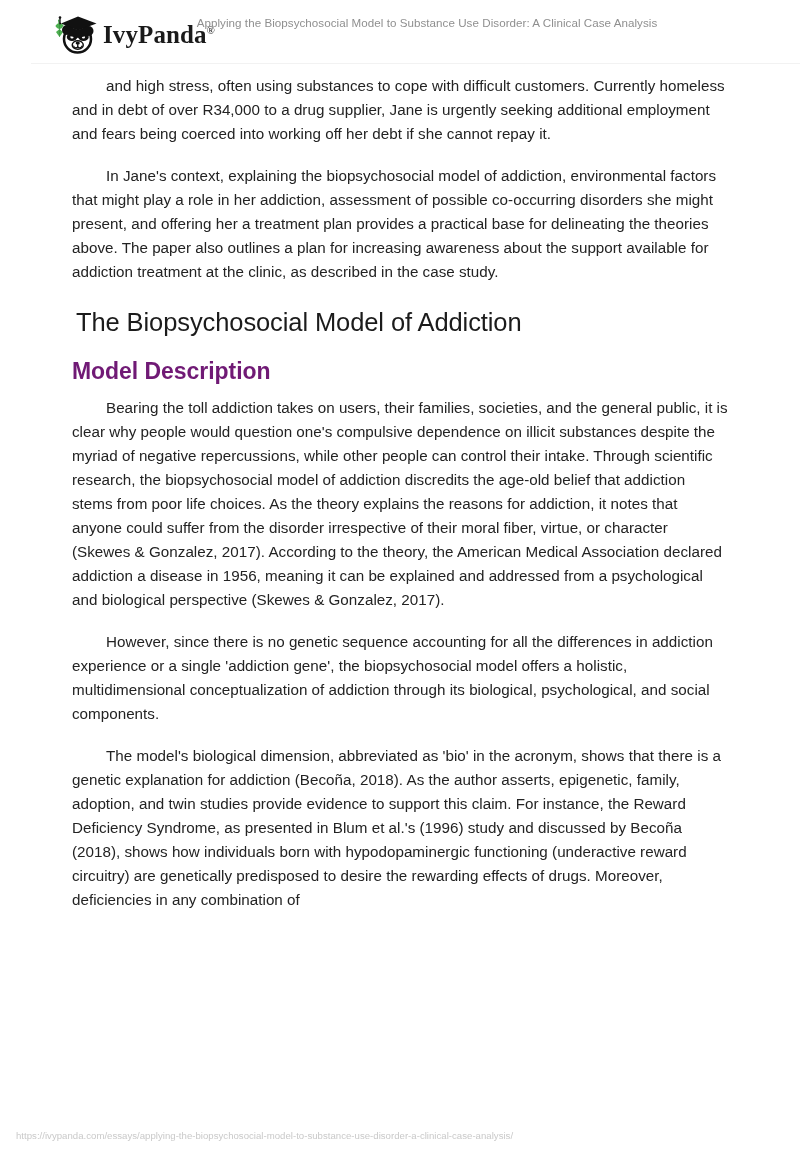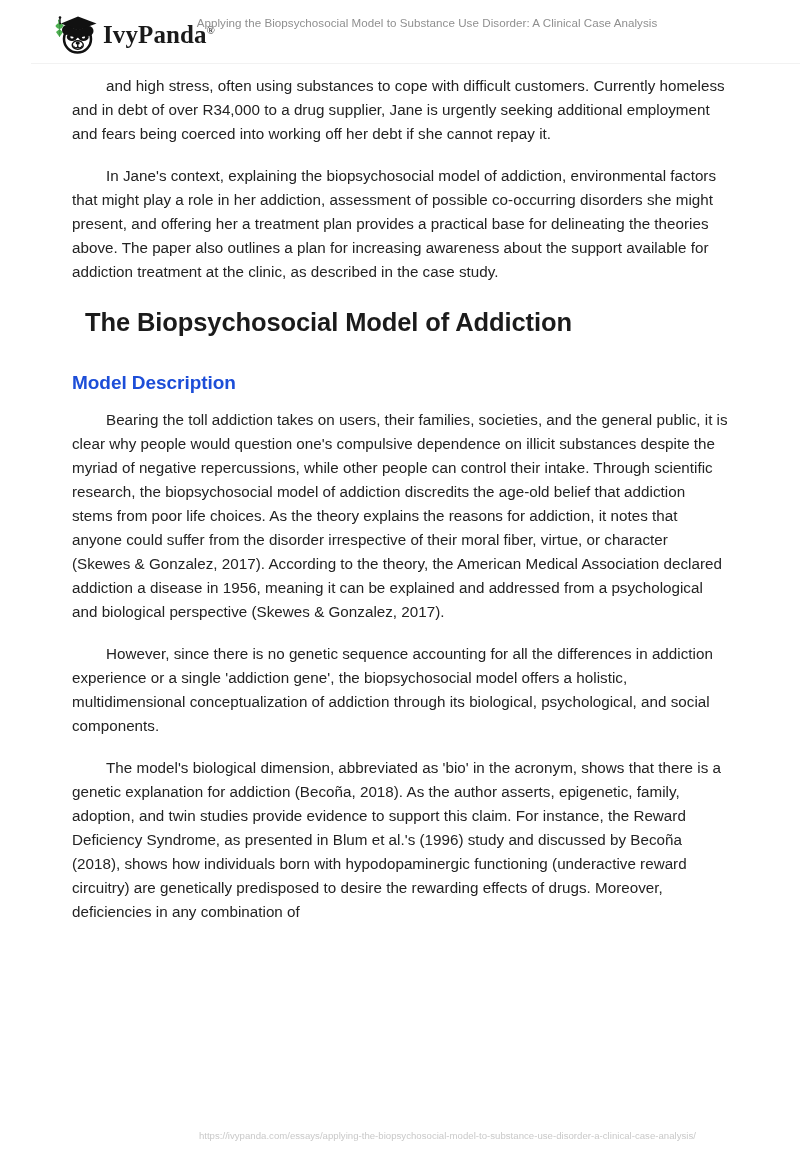--- a/index.html
+++ b/index.html
@@ -89,50 +89,50 @@
   p.para {
     margin: 0 0 18px 0;
     font-size: 15.2px;
     line-height: 24px;
     text-indent: 34px;
     text-align: left;
     color: #232323;
     letter-spacing: 0.02px;
   }
   h2.h-section {
-    margin: 22px 0 16px 13px;
+    margin: 22px 0 16px 4px;
     font-size: 25.5px;
     line-height: 32px;
-    font-weight: bold;
+    font-weight: normal;
     color: #1b1b1b;
     letter-spacing: -0.1px;
   }
   h3.h-sub {
-    margin: 32px 0 12px 0;
-    font-size: 19px;
+    margin: 20px 0 12px 0;
+    font-size: 23px;
     line-height: 26px;
     font-weight: bold;
-    color: #1d4ed8;
+    color: #701a75;
     letter-spacing: -0.05px;
   }
 
   
   .page-footer {
     position: absolute;
     left: 0;
     bottom: 0;
     width: 800px;
     height: 44px;
   }
   .footer-url {
     position: absolute;
     left: 0;
     top: 14px;
     width: 712px;
-    text-align: right;
+    text-align: left;
     font-size: 9.6px;
     color: #c9c9c9;
     letter-spacing: 0.02px;
     white-space: nowrap;
     overflow: hidden;
     padding: 0 16px;
     box-sizing: border-box;
   }
 </style>
 </head>

